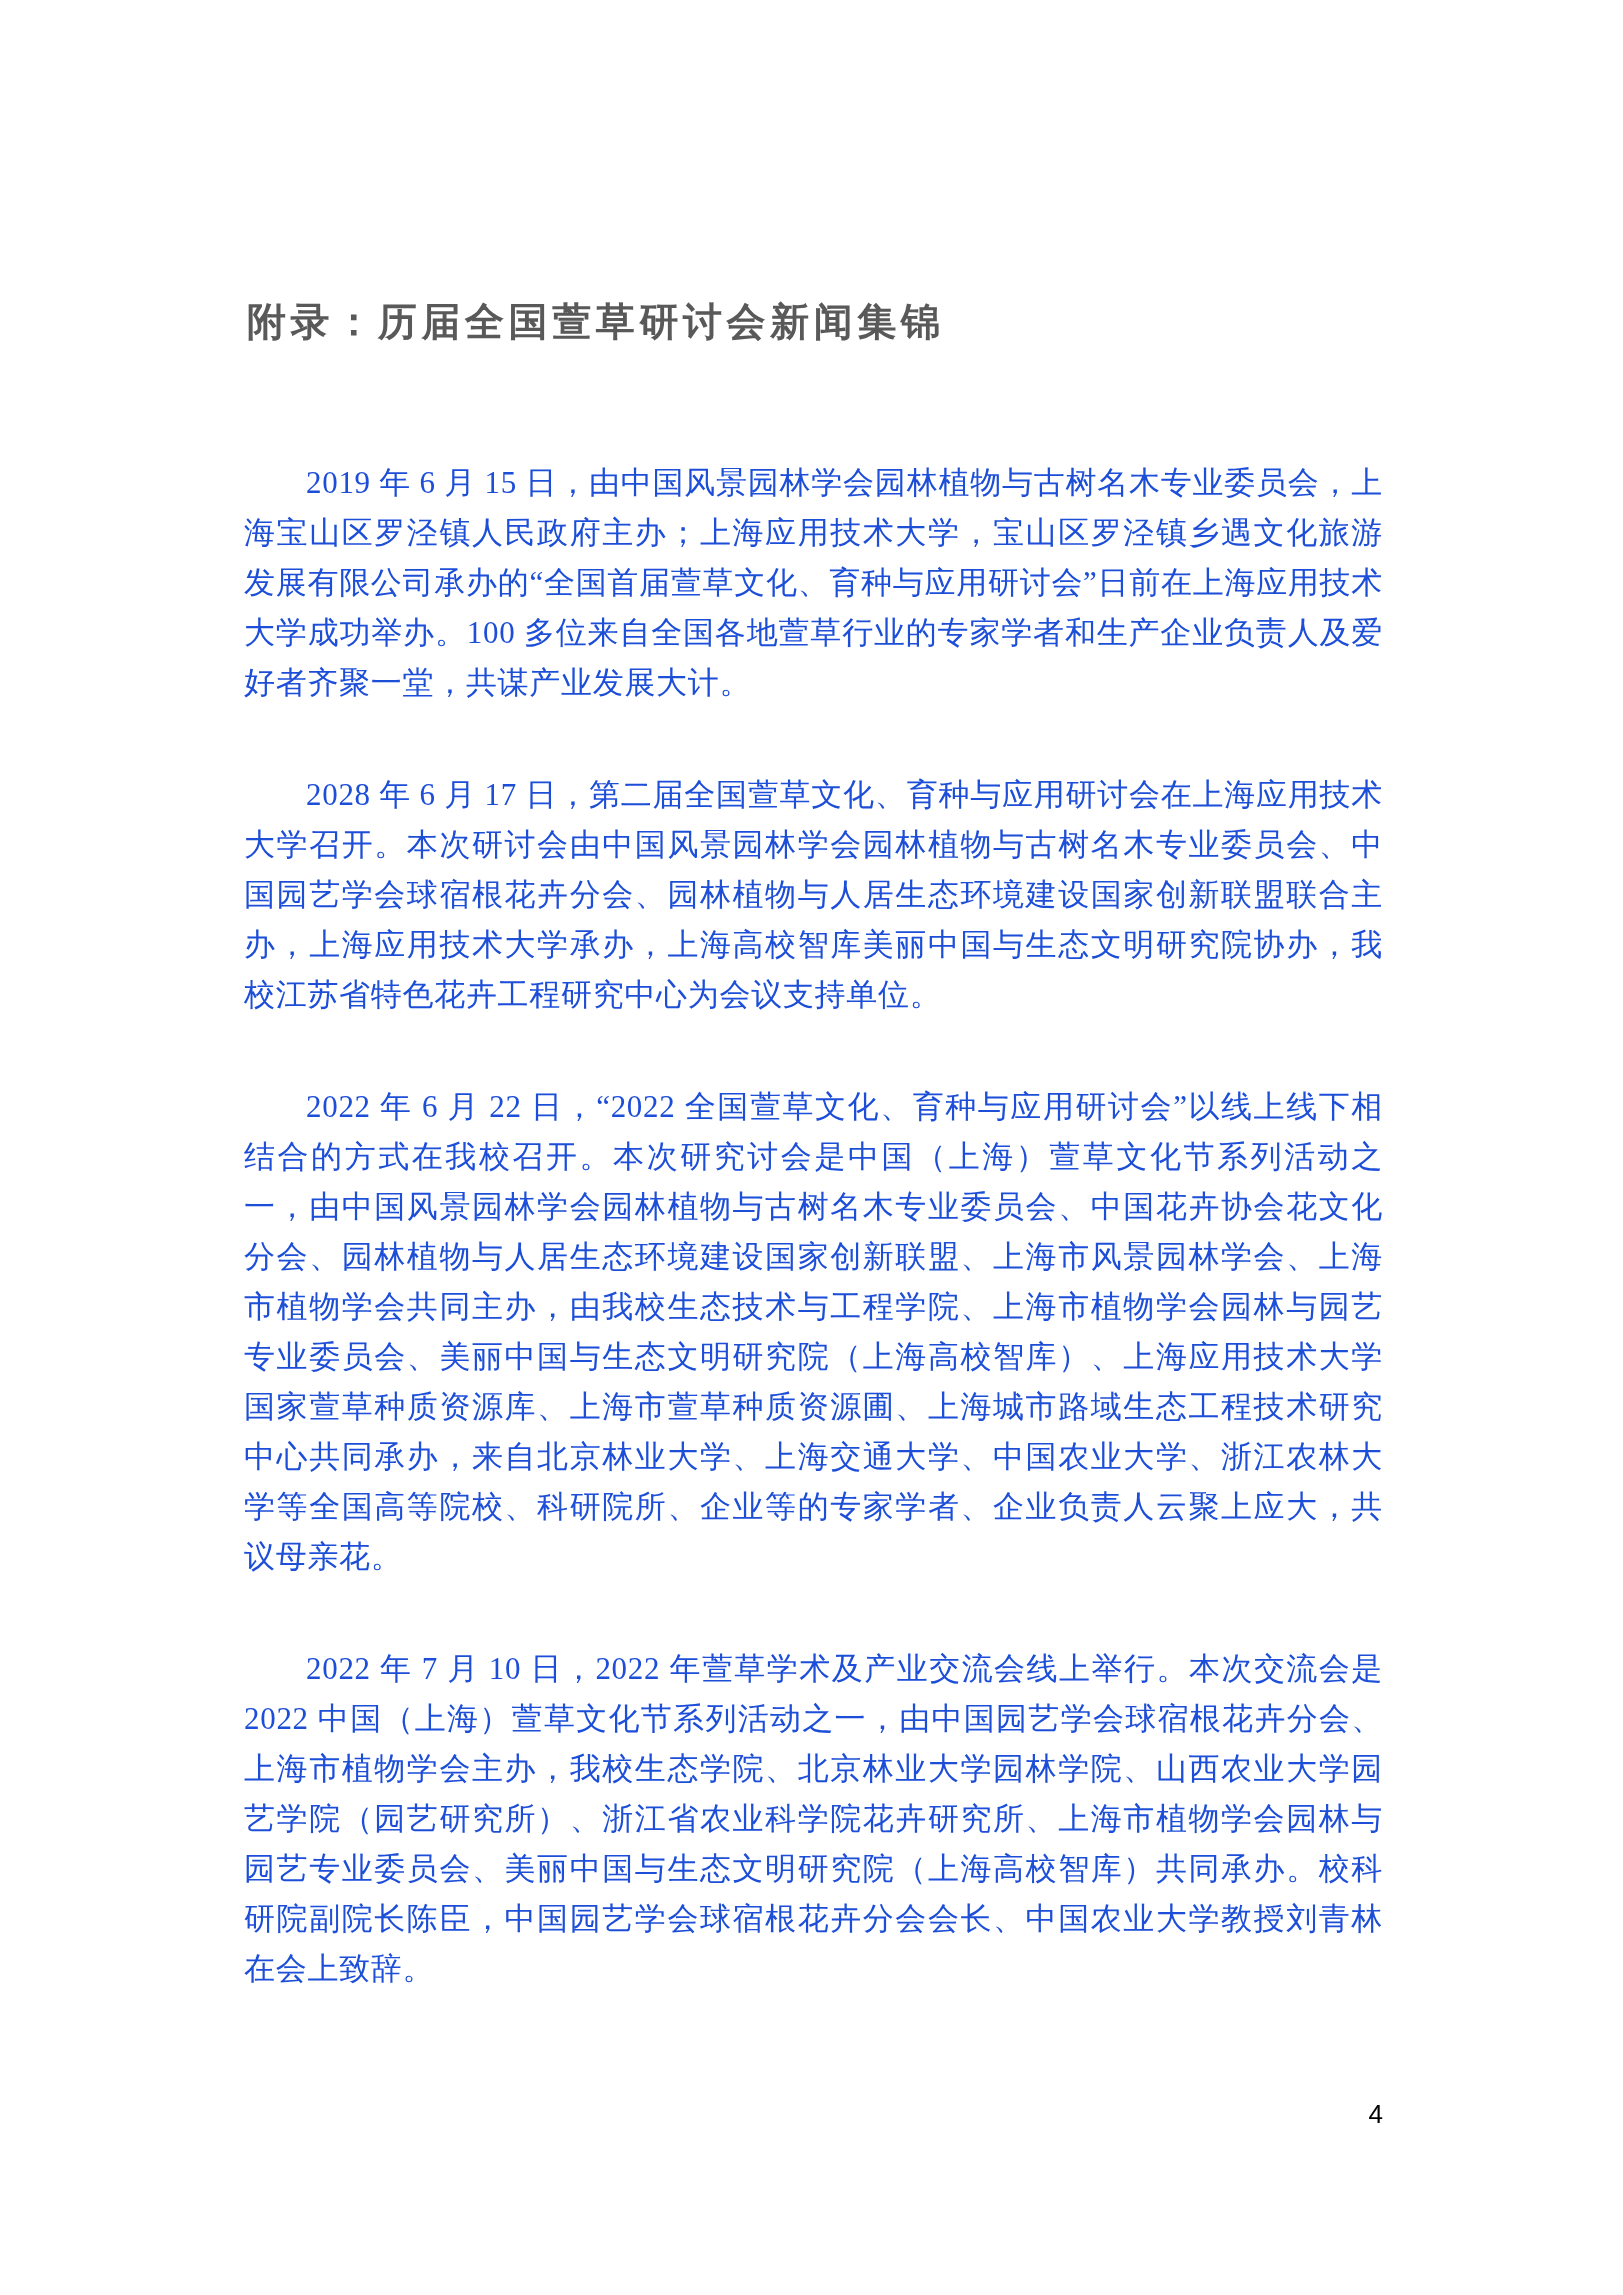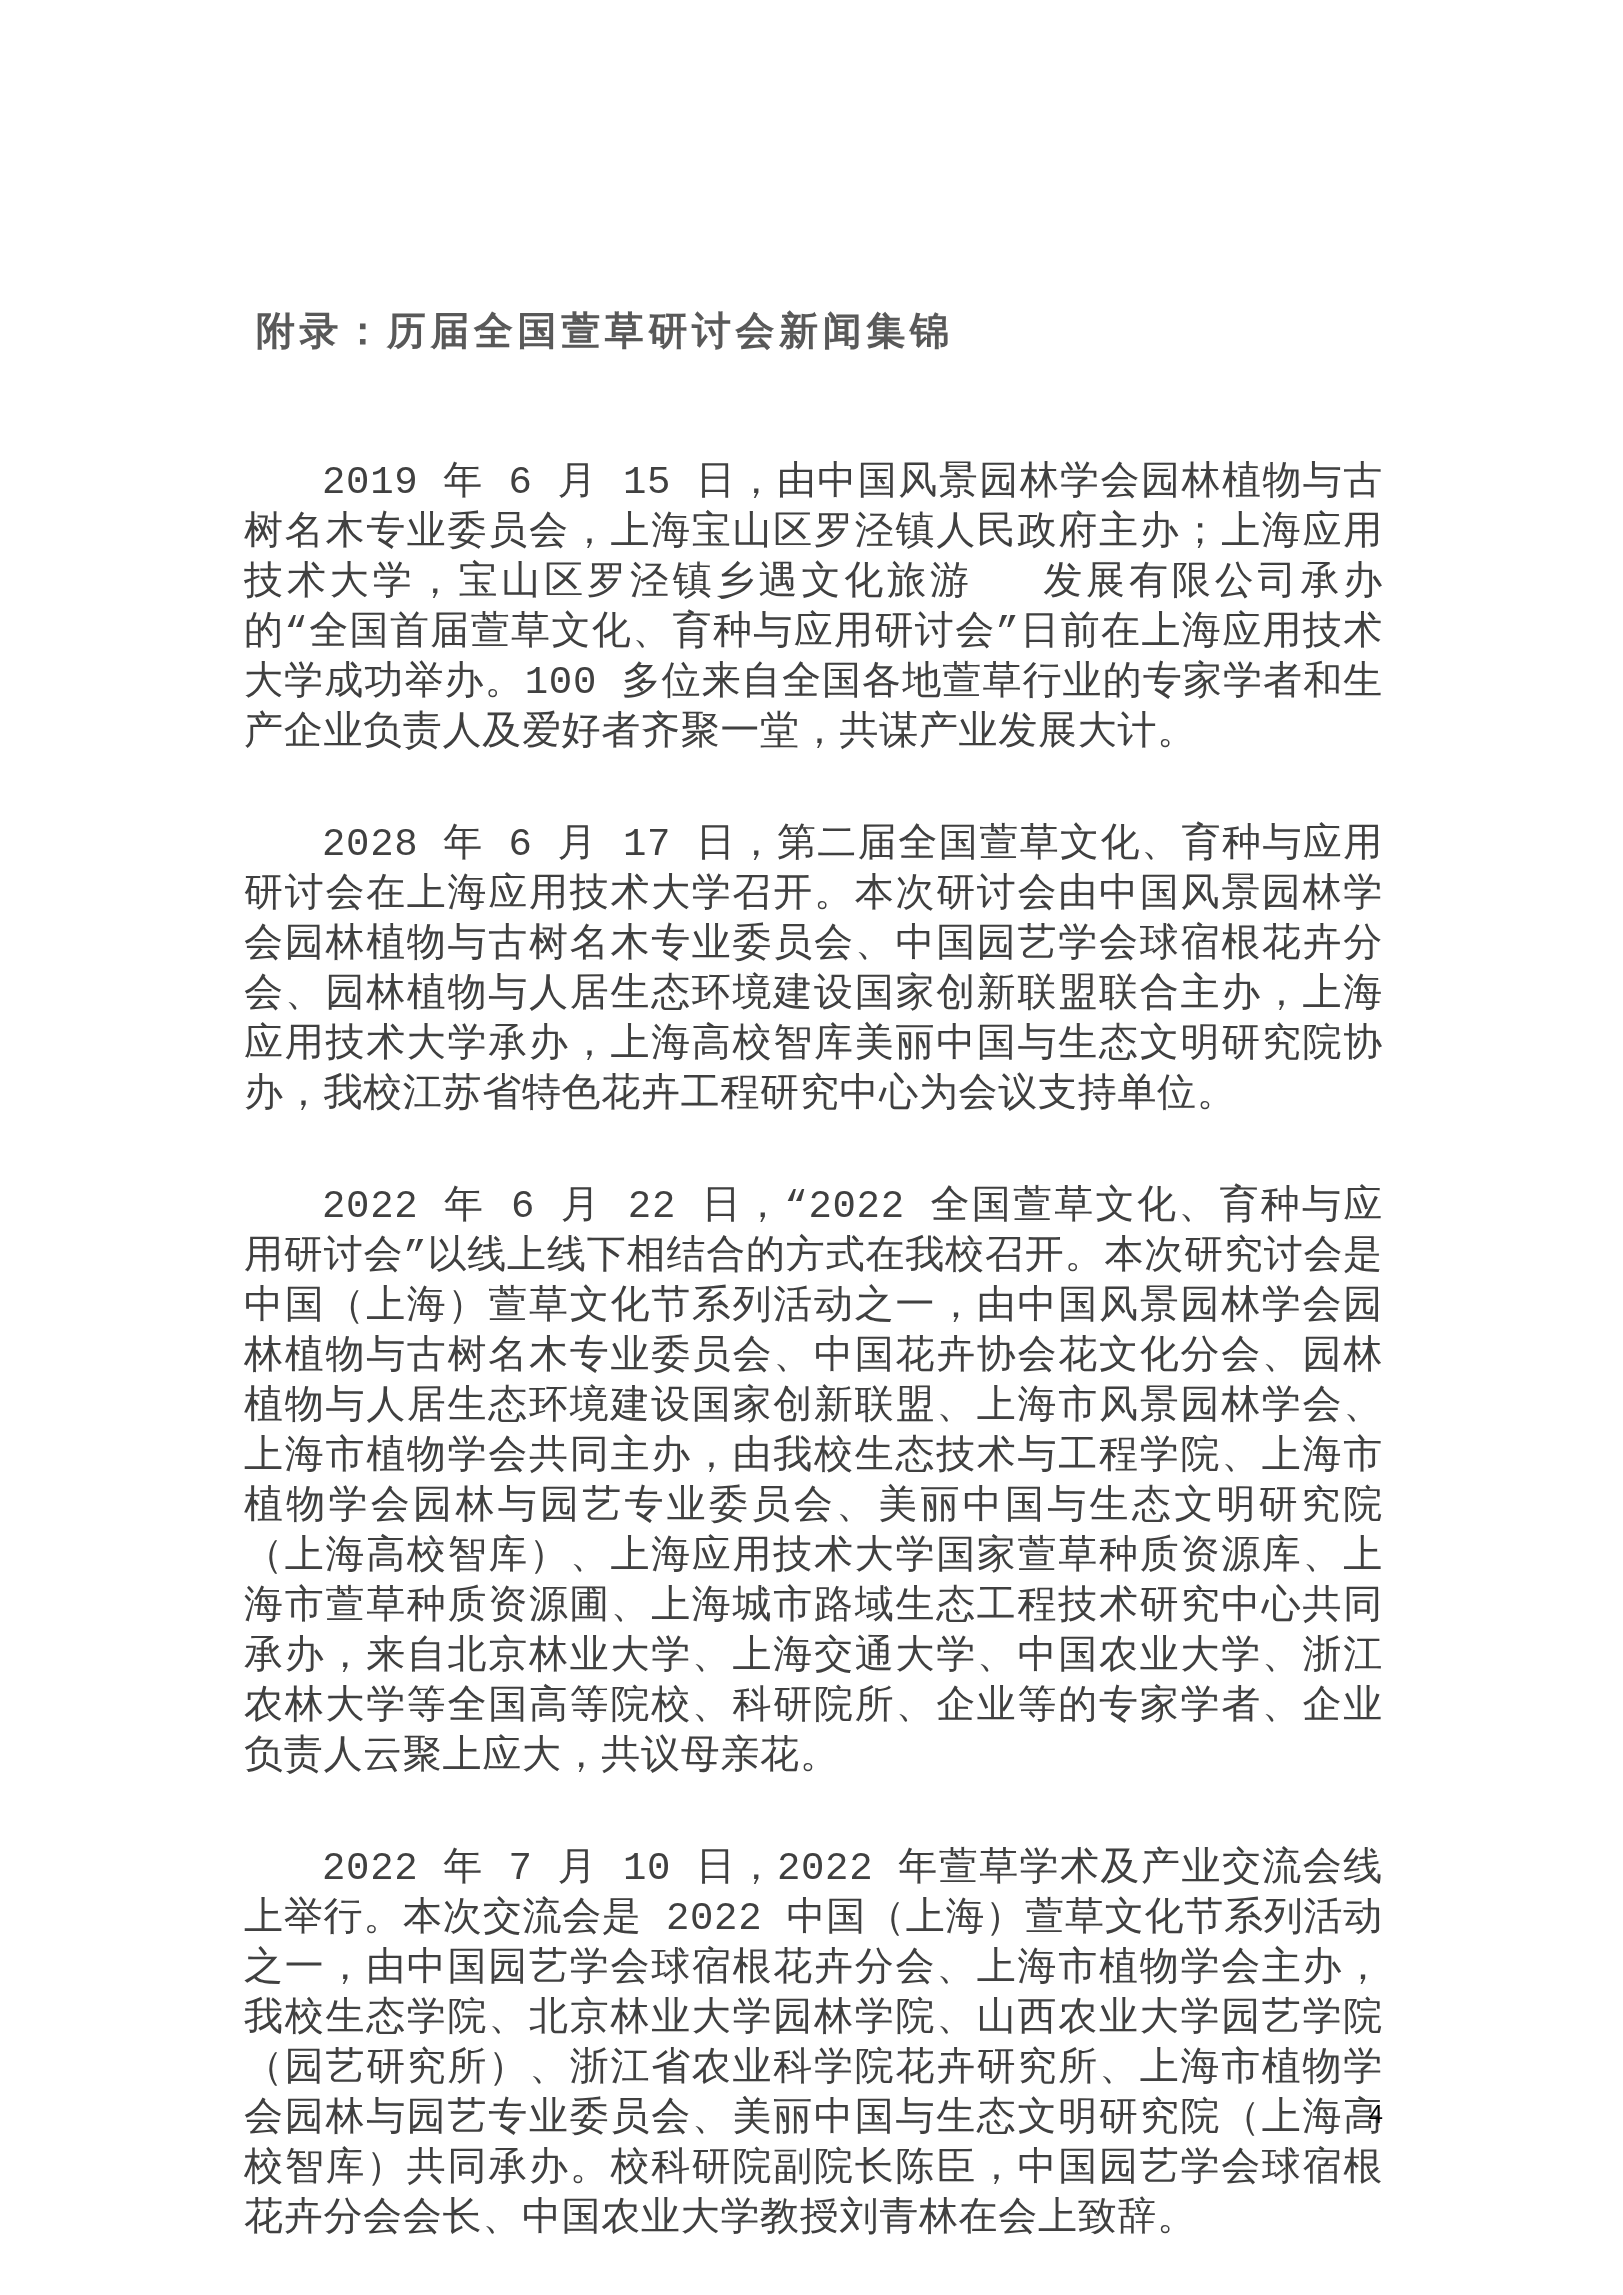--- a/index.html
+++ b/index.html
@@ -19,46 +19,45 @@
     left: 0;
     top: 0;
     width: 1623px;
     height: 2295px;
     background: #ffffff;
   }
   .page-title {
     position: absolute;
     left: 244px;
     top: 296px;
-    margin: 12px;
+    margin: 3px;
     font-family: "Liberation Sans", "DejaVu Sans", sans-serif;
     font-weight: bold;
     font-size: 39px;
     line-height: 46px;
     letter-spacing: 4.6px;
     color: #595959;
     white-space: nowrap;
   }
   .content {
     position: absolute;
     left: 244px;
     top: 458px;
     width: 1139px;
   }
   .para {
     margin: 0 0 62px 0;
-    font-size: 39px;
+    font-size: 31px;
     line-height: 50px;
-    color: #404040;
+    color: #1d4ed8;
     text-align: justify;
     text-justify: inter-ideograph;
     text-indent: 2em;
     letter-spacing: 0.7px;
     word-break: break-all;
-    font-family: Liberation Mono, monospace;
   }
   .para:last-child {
     margin-bottom: 0;
   }
   .footer {
     position: absolute;
     left: 244px;
     top: 2100px;
     width: 1139px;
     text-align: right;

